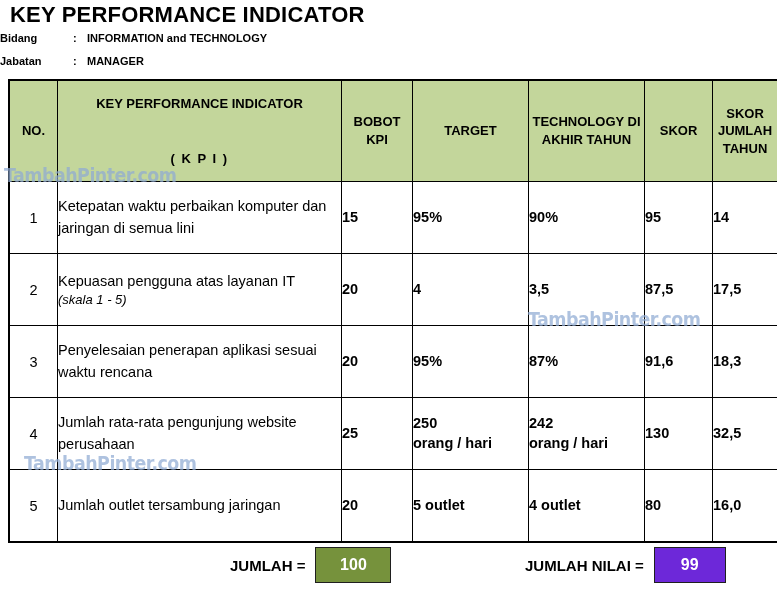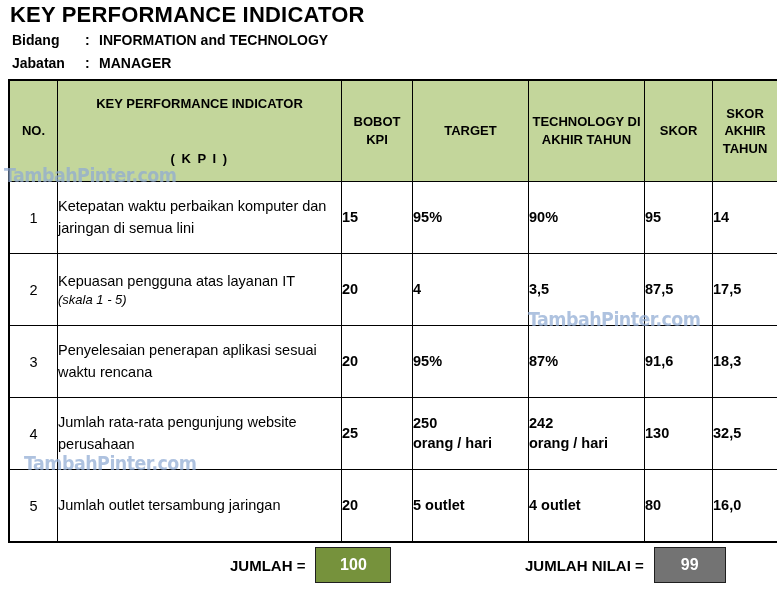--- a/index.html
+++ b/index.html
@@ -21,22 +21,22 @@
     position: absolute;
     left: 10px;
     top: 2px;
     font-size: 22px;
     font-weight: bold;
     letter-spacing: 0.2px;
     white-space: nowrap;
   }
   .meta-row {
     position: absolute;
-    left: 12px;
-    font-size: 14px;
+    left: 0;
+    font-size: 11px;
     font-weight: bold;
     white-space: nowrap;
   }
   .meta-row.r1 { top: 32px; }
   .meta-row.r2 { top: 55px; }
   .meta-label {
     display: inline-block;
     width: 73px;
   }
   .meta-colon {
@@ -138,21 +138,21 @@
     display: flex;
     align-items: center;
     justify-content: center;
     color: #ffffff;
     font-size: 16px;
     font-weight: bold;
     border: 1px solid #1f1f1f;
     box-sizing: border-box;
   }
   .tot-box.green { background: #76923c; }
-  .tot-box.blue  { background: #737373; width: 72px; }
+  .tot-box.blue  { background: #6d28d9; width: 72px; }
 
   
   .watermark {
     position: absolute;
     font-family: "DejaVu Sans", sans-serif;
     font-weight: bold;
     font-size: 19px;
     color: #8fabd4;
     opacity: 0.72;
     letter-spacing: -0.6px;
@@ -190,21 +190,21 @@
         <div>KPI</div>
       </th>
       <th class="col-target">TARGET</th>
       <th class="col-real">
         <div>TECHNOLOGY DI</div>
         <div>AKHIR TAHUN</div>
       </th>
       <th class="col-skor">SKOR</th>
       <th class="col-skorakhir">
         <div>SKOR</div>
-        <div>AKHIR</div>
+        <div>JUMLAH</div>
         <div>TAHUN</div>
       </th>
     </tr>
   </thead>
   <tbody>
     <tr>
       <td class="c-no">1</td>
       <td class="c-kpi">
         <span>Ketepatan waktu perbaikan komputer dan jaringan di semua lini</span>
       </td>

